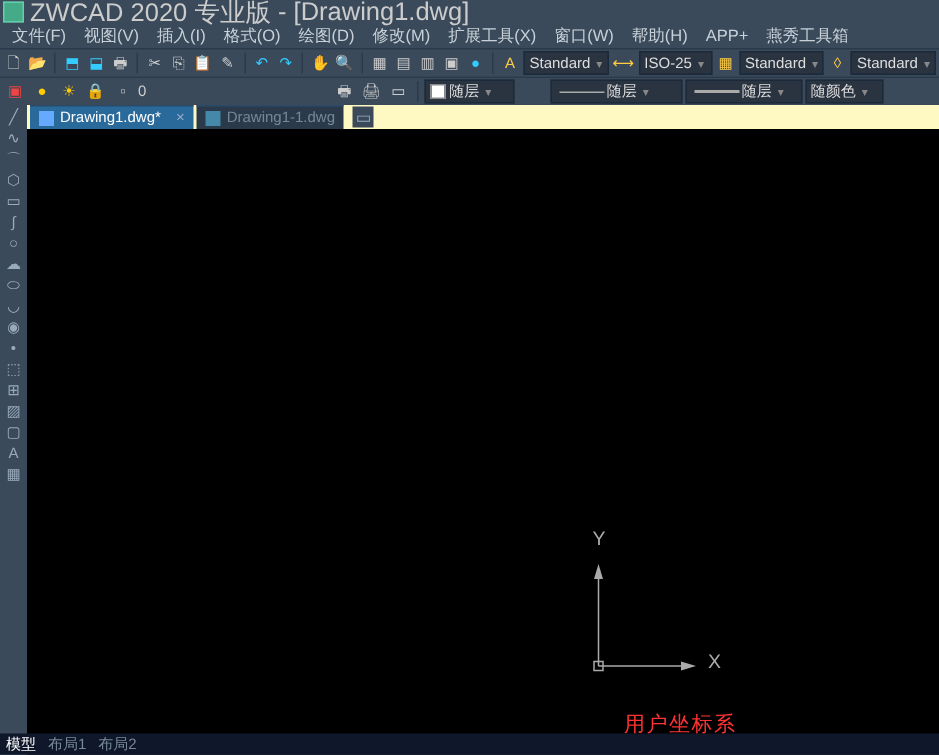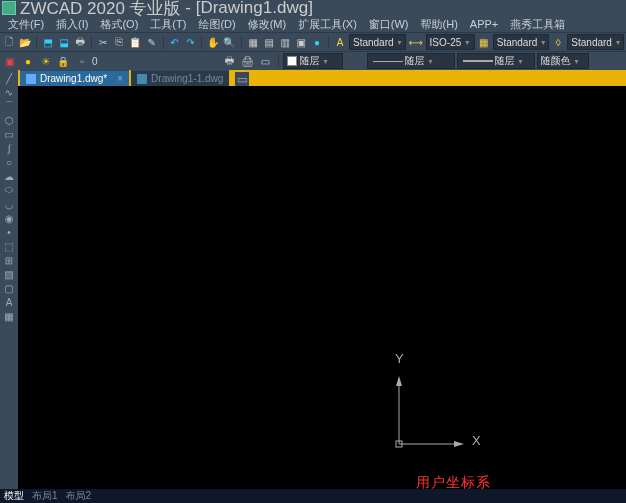--- a/index.html
+++ b/index.html
@@ -10,21 +10,21 @@
   .toolbar{height:18px;background:#3a4a5a;display:flex;align-items:center;padding:0 2px;gap:2px;border-top:1px solid #2a3a4a}
   .tb-btn{width:14px;height:14px;display:inline-flex;align-items:center;justify-content:center;font-size:10px;color:#ccc;border:1px solid transparent}
   .tb-sep{width:1px;height:14px;background:#2a3a4a;margin:0 2px}
   .tb-dd{height:14px;background:#2a3340;border:1px solid #1a2a3a;display:flex;align-items:center;padding:0 3px;font-size:10px;color:#ddd}
   .tb-dd .arr{margin-left:4px;font-size:8px;color:#888}
   .toolbar2{height:18px;background:#3a4a5a;display:flex;align-items:center;padding:0 2px;gap:2px;border-top:1px solid #2a3a4a}
   .body{display:flex;height:449px}
   .left-tools{width:18px;background:#3a4a5a;display:flex;flex-direction:column;align-items:center;padding-top:2px;gap:2px}
   .lt-btn{width:14px;height:12px;display:flex;align-items:center;justify-content:center;font-size:10px;color:#9ab}
   .main{flex:1;display:flex;flex-direction:column;background:#3a4a5a}
-  .tabs{height:16px;background:#eab308;display:flex;align-items:flex-end;padding-left:2px}
+  .tabs{height:16px;background:#fef9c3;display:flex;align-items:center;padding-left:2px}
   .tab{height:15px;padding:0 6px;display:flex;align-items:center;font-size:10px;background:#0a2a4a;color:#cde;margin-right:2px;border-top:1px solid #2a4a6a}
   .tab.active{background:#2a6a9a;color:#fff}
   .tab .x{margin-left:10px;color:#9ac;font-size:10px}
   .tab .ico{width:10px;height:10px;background:#6af;display:inline-block;margin-right:4px}
   .plus{width:14px;height:14px;display:flex;align-items:center;justify-content:center;background:#3a4a5a;color:#9ab;font-size:11px;margin-left:4px}
   .canvas{flex:1;background:#000;position:relative}
   .axis{position:absolute;left:378px;top:290px}
   .axis svg{overflow:visible}
   .axis-label{position:absolute;left:398px;top:388px;color:#f33;font-size:14px;font-weight:500;letter-spacing:1px}
   .y-lbl{position:absolute;left:377px;top:265px;color:#aaa;font-size:13px}
@@ -38,23 +38,23 @@
 
 <div class="titlebar">
   <span class="logo"></span>
   <span>ZWCAD 2020 专业版</span>
   <span>&nbsp;-&nbsp;</span>
   <span>[Drawing1.dwg]</span>
 </div>
 
 <div class="menubar">
   <span>文件(F)</span>
+  <span>视图(V)</span>
   <span>插入(I)</span>
   <span>格式(O)</span>
-  <span>工具(T)</span>
   <span>绘图(D)</span>
   <span>修改(M)</span>
   <span>扩展工具(X)</span>
   <span>窗口(W)</span>
   <span>帮助(H)</span>
   <span>APP+</span>
   <span>燕秀工具箱</span>
 </div>
 
 <div class="toolbar">

